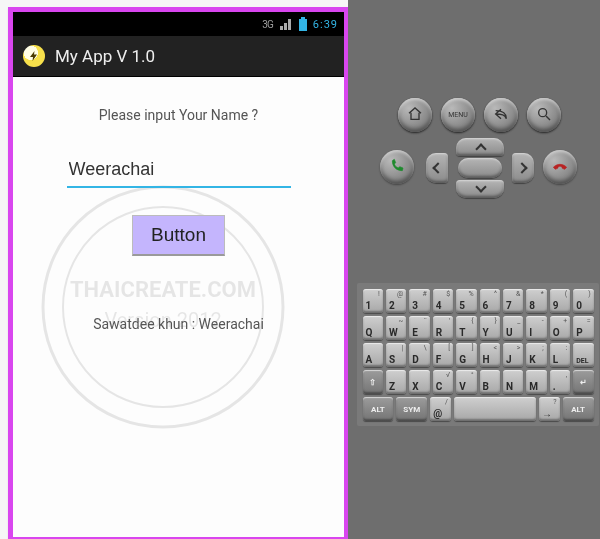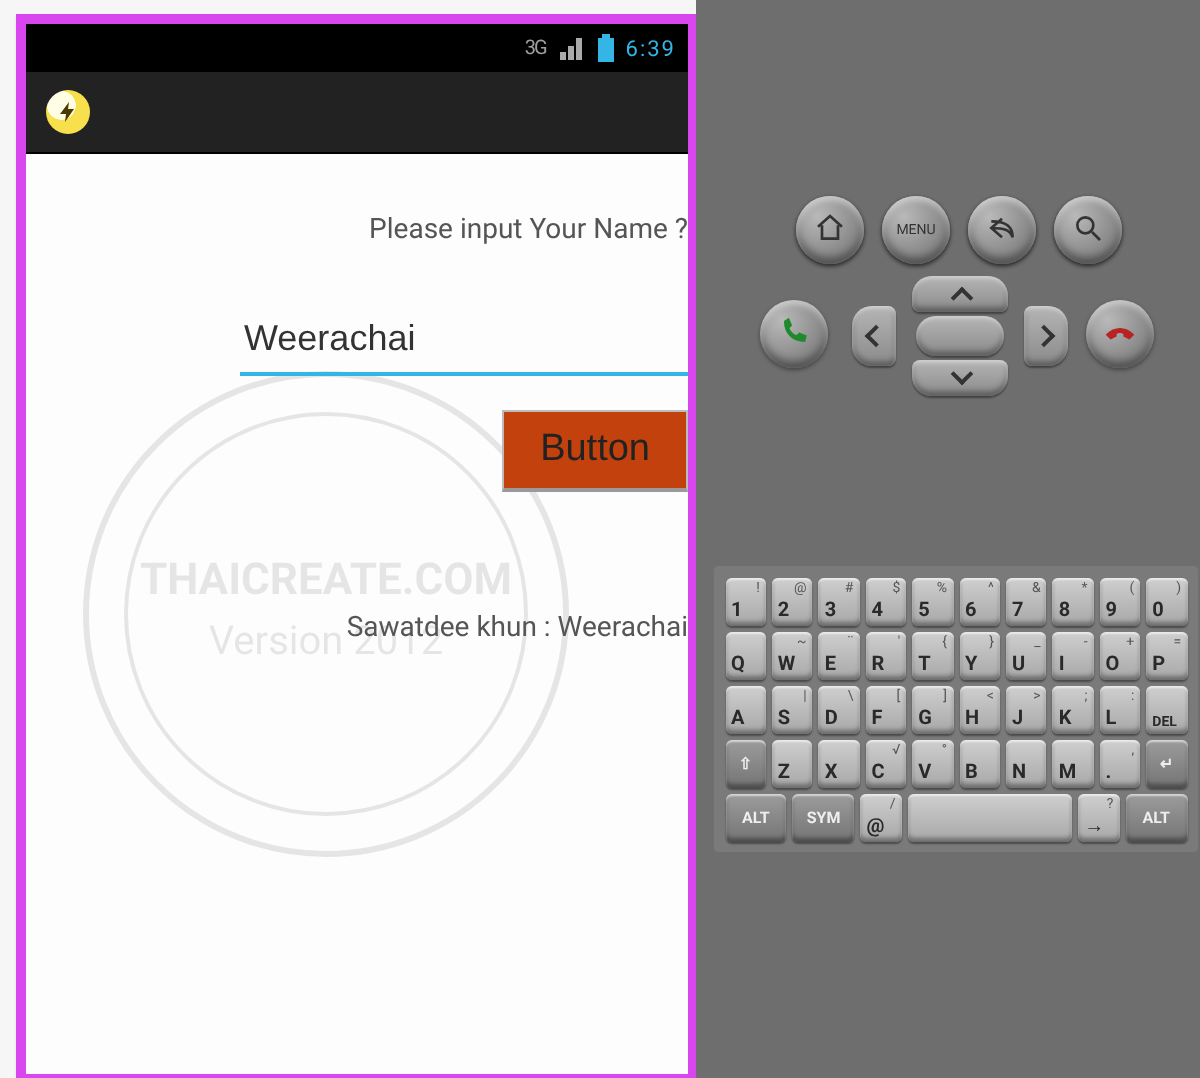--- a/index.html
+++ b/index.html
@@ -10,24 +10,24 @@
   .statusbar .sig{font-size:10px;letter-spacing:-1px}
   .statusbar .clock{color:#33b5e5;font-size:11px;letter-spacing:1px}
   .statusbar svg{display:block}
   .actionbar{height:40px;background:#222;color:#fff;display:flex;align-items:center;padding:0 10px;gap:10px;border-bottom:1px solid #000}
   .appicon{width:22px;height:22px;border-radius:50%;background:radial-gradient(circle at 35% 35%,#fffde4 0 35%,#f7e04b 36% 100%);display:flex;align-items:center;justify-content:center}
   .appicon svg{width:12px;height:12px}
   .apptitle{font-size:17px;color:#eee}
   .screen{position:relative;height:calc(100% - 64px);background:#fdfdfd;overflow:hidden}
   .wm{position:absolute;inset:0;display:flex;align-items:center;pointer-events:none}
   .wm svg{opacity:.09}
-  .content{position:relative;padding-top:30px;display:flex;flex-direction:column;align-items:flex-end}
+  .content{position:relative;padding-top:30px;display:flex;flex-direction:column;align-items:center}
   .prompt{font-size:14px;color:#555}
   .namefield{margin-top:32px;width:220px;font-size:18px;color:#333;border:none;border-bottom:2px solid #33b5e5;background:transparent;padding:4px 2px 6px 2px;outline:none}
-  .btn{margin-top:17px;font-size:19px;color:#222;padding:8px 18px;background:#c2410c;border:1px solid #bcbcbc;border-bottom:2px solid #9a9a9a;cursor:pointer}
+  .btn{margin-top:27px;font-size:19px;color:#222;padding:8px 18px;background:#c4b5fd;border:1px solid #bcbcbc;border-bottom:2px solid #9a9a9a;cursor:pointer}
   .result{margin-top:60px;font-size:14px;color:#555}
   
   .panel{position:absolute;left:348px;top:0;width:252px;height:539px;background:#6e6e6e}
   
   .cluster{position:absolute;left:0;top:98px;width:252px;height:160px}
   .hwbtn{position:absolute;width:34px;height:34px;border-radius:50%;background:radial-gradient(circle at 32% 30%,#b9b9b9,#828282 70%);box-shadow:inset 0 2px 3px rgba(255,255,255,.5),inset 0 -3px 4px rgba(0,0,0,.4),0 1px 2px rgba(0,0,0,.4);display:flex;align-items:center;justify-content:center;color:#2e2e2e;font-size:10px;cursor:pointer}
   .hwbtn svg{width:16px;height:16px;fill:#333;stroke:#333}
   .hwbtn.green svg{fill:#1e8a2d;stroke:#1e8a2d}
   .hwbtn.red svg{fill:#b82323;stroke:#b82323}
   .hw-cam{left:50px;top:0}.hw-vdn{left:93px;top:0}.hw-vup{left:136px;top:0}.hw-pow{left:179px;top:0}
@@ -76,20 +76,21 @@
           </svg>
     </span>
     <span class="clock">6:39</span>
   </div>
   <div class="actionbar">
     <span class="appicon">
       <svg viewBox="0 0 24 24">
             <path d="M13 2 4 14h6l-1 8 9-13h-6z" fill="#4a3a00"></path>
           </svg>
     </span>
+    <span class="apptitle">My App V 1.0</span>
   </div>
   <div class="screen">
     <div class="wm">
       <svg width="300" height="300" viewBox="0 0 300 300">
         <circle cx="150" cy="150" r="120" fill="none" stroke="#000" stroke-width="3"></circle>
         <circle cx="150" cy="150" r="100" fill="none" stroke="#000" stroke-width="2"></circle>
         <text x="150" y="140" text-anchor="middle" font-size="22" font-weight="bold" fill="#000">THAICREATE.COM</text>
         <text x="150" y="170" text-anchor="middle" font-size="20" fill="#000">Version 2012</text>
       </svg>
     </div>

